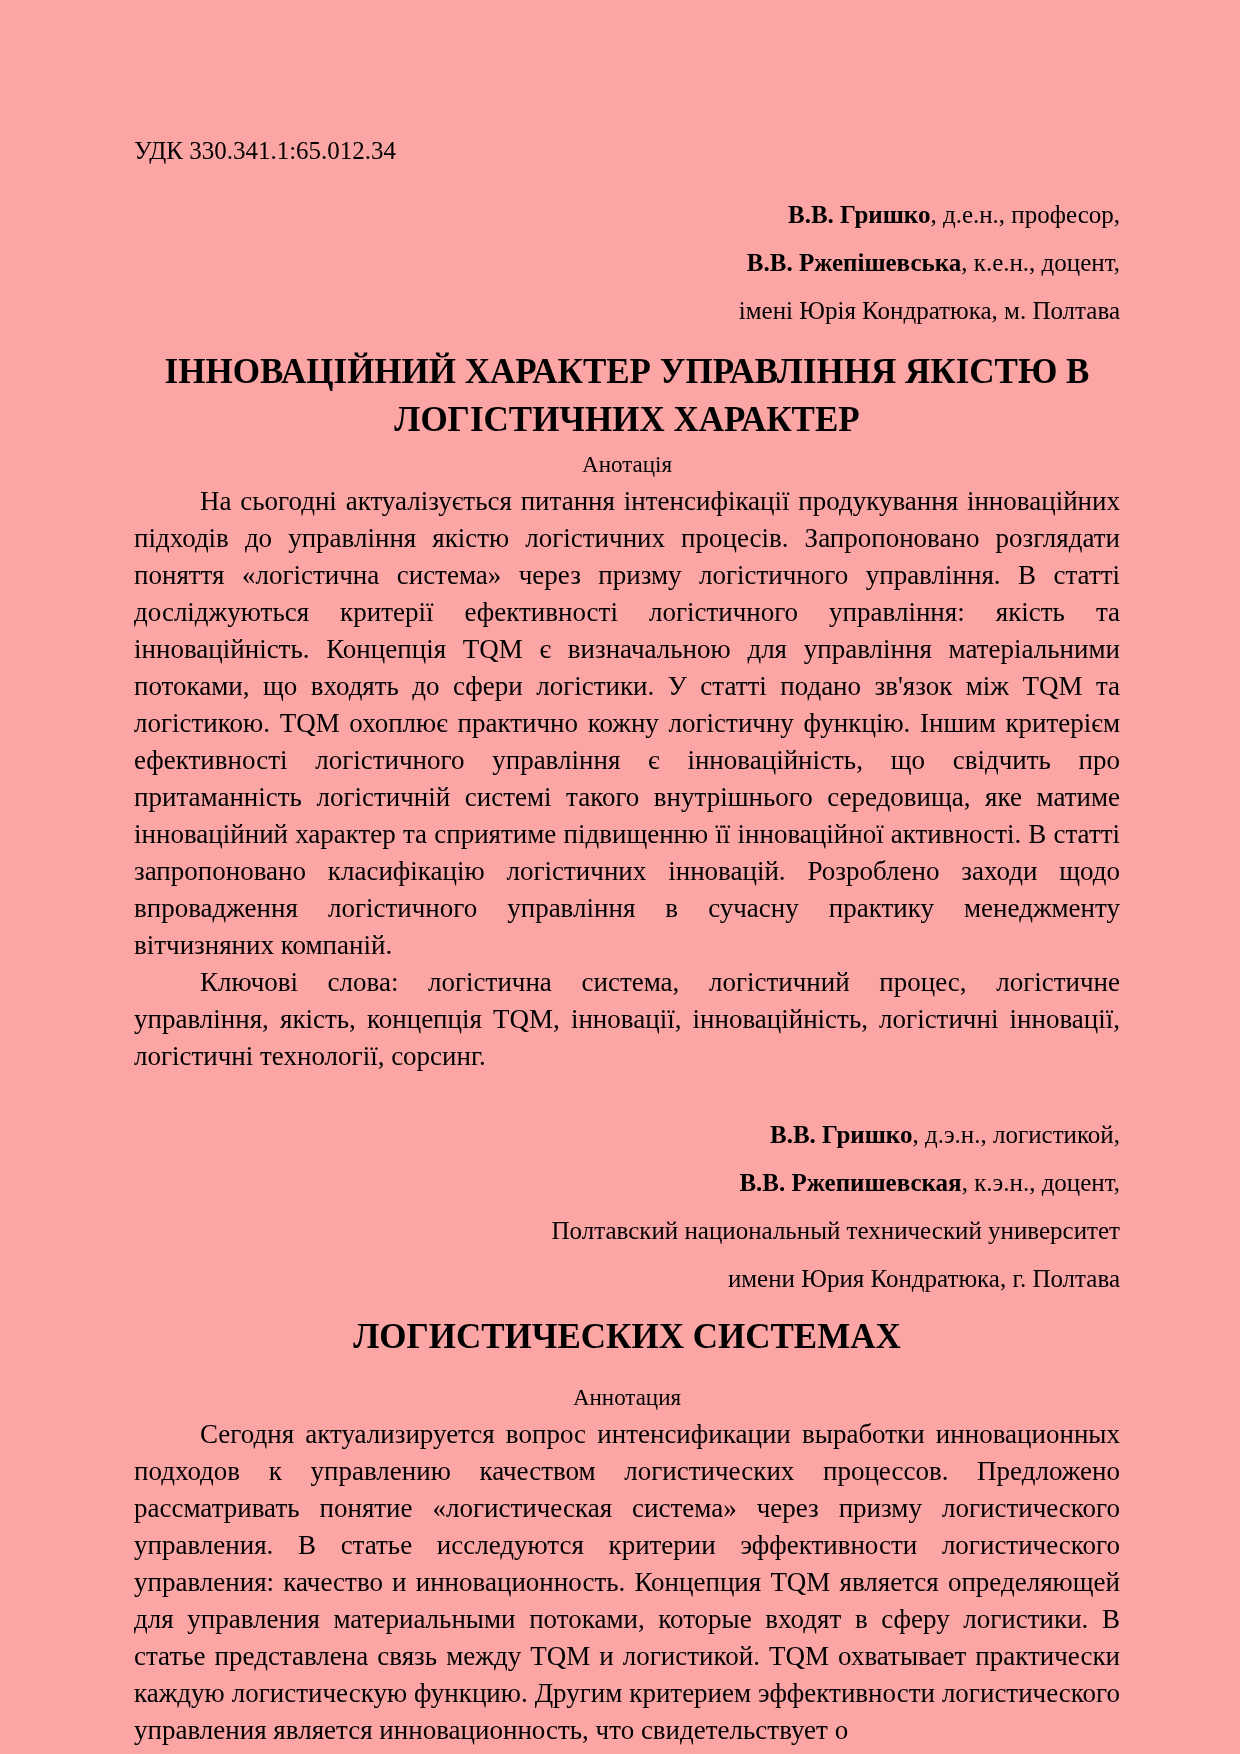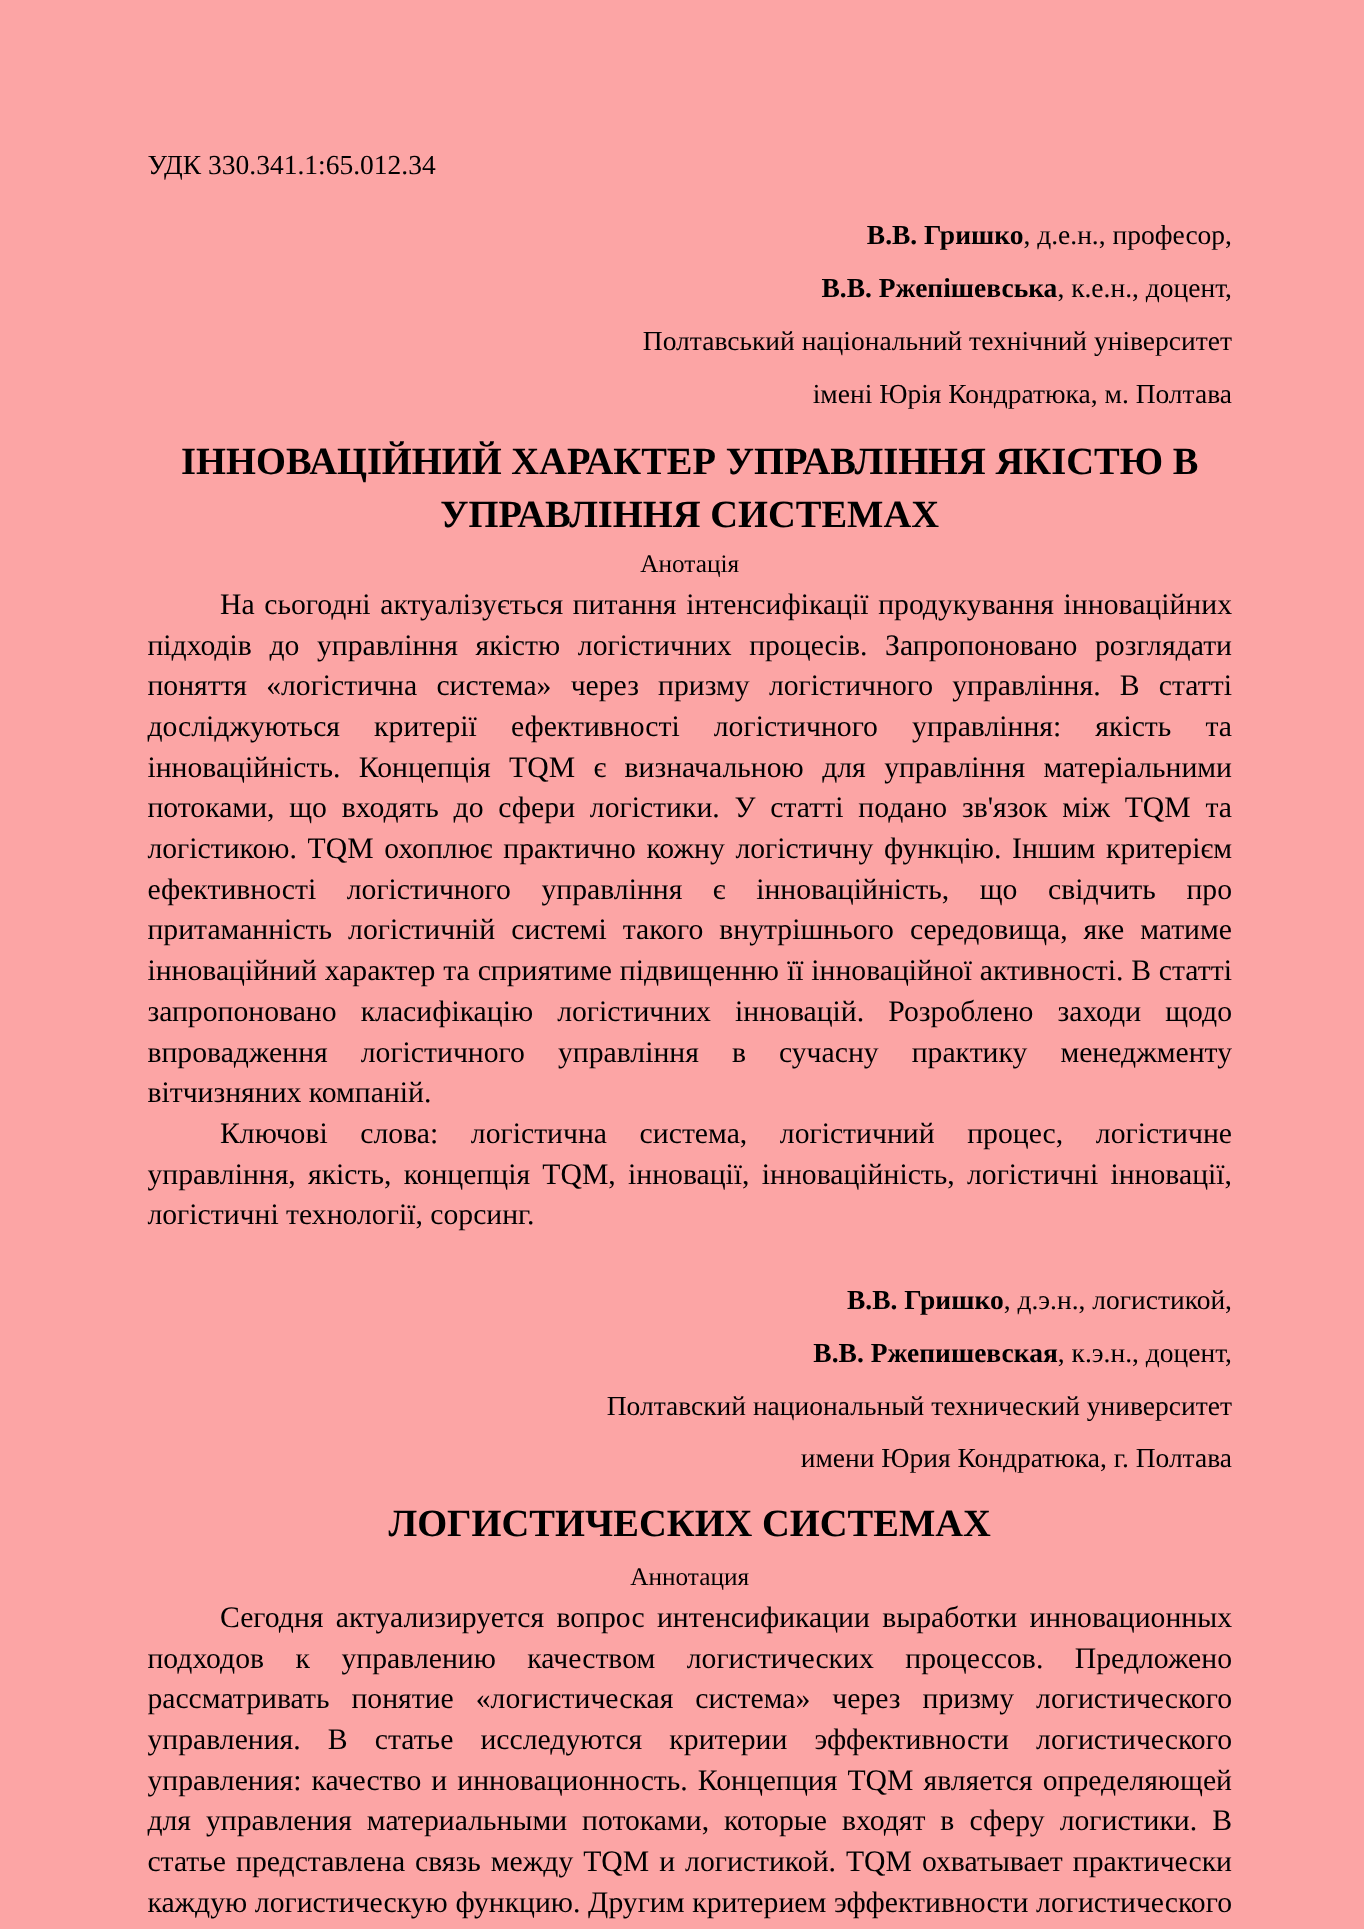--- a/index.html
+++ b/index.html
@@ -63,40 +63,39 @@
   .para b {
     font-weight: normal;
   }
   .ru-header-block {
     margin-top: 36px;
   }
   .ru-title-block {
     margin-top: 10px;
   }
   .ru-abstract-heading {
-    margin-top: 6px;
+    margin-top: 18px;
   }
 </style>
 </head>
 <body>
 
 <div class="page">
 
   <div class="udc">УДК 330.341.1:65.012.34</div>
 
   <div class="header-block">
     <div class="header-line"><b>В.В. Гришко</b><span>, д.е.н., професор,</span></div>
     <div class="header-line"><b>В.В. Ржепішевська</b><span>, к.е.н., доцент,</span></div>
-    <div class="header-line">Полтавський національний технічний університет</div>
     <div class="header-line">імені Юрія Кондратюка, м. Полтава</div>
   </div>
 
   <div class="title-block">
     <div class="title-line">ІННОВАЦІЙНИЙ ХАРАКТЕР УПРАВЛІННЯ ЯКІСТЮ В</div>
-    <div class="title-line">УПРАВЛІННЯ СИСТЕМАХ</div>
+    <div class="title-line">ЛОГІСТИЧНИХ ХАРАКТЕР</div>
   </div>
 
   <div class="abstract-heading">Анотація</div>
 
   <p class="para">На сьогодні актуалізується питання інтенсифікації продукування інноваційних підходів до управління якістю логістичних процесів. Запропоновано розглядати поняття «логістична система» через призму логістичного управління. В статті досліджуються критерії ефективності логістичного управління: якість та інноваційність. Концепція TQM є визначальною для управління матеріальними потоками, що входять до сфери логістики. У статті подано зв'язок між TQM та логістикою. TQM охоплює практично кожну логістичну функцію. Іншим критерієм ефективності логістичного управління є інноваційність, що свідчить про притаманність логістичній системі такого внутрішнього середовища, яке матиме інноваційний характер та сприятиме підвищенню її інноваційної активності. В статті запропоновано класифікацію логістичних інновацій. Розроблено заходи щодо впровадження логістичного управління в сучасну практику менеджменту вітчизняних компаній.</p>
 
   <p class="para"><b>Ключові слова:</b><span> логістична система, логістичний процес, логістичне управління, якість, концепція TQM, інновації, інноваційність, логістичні інновації, логістичні технології, сорсинг.</span></p>
 
   <div class="header-block ru-header-block">
     <div class="header-line"><b>В.В. Гришко</b><span>, д.э.н., логистикой,</span></div>

